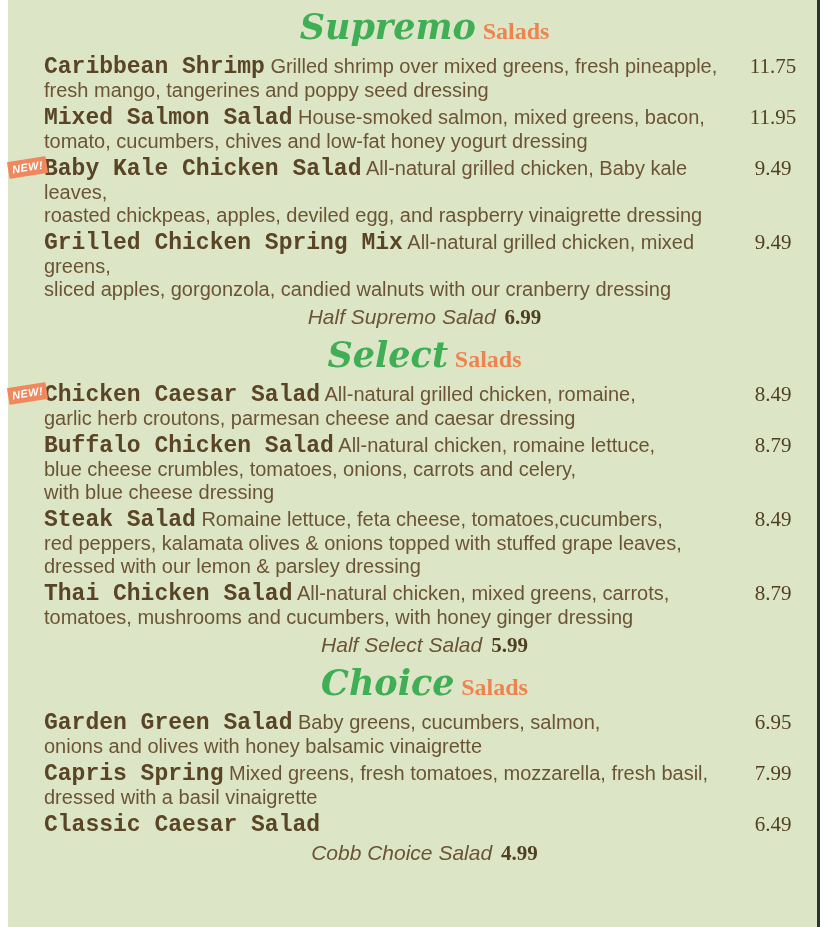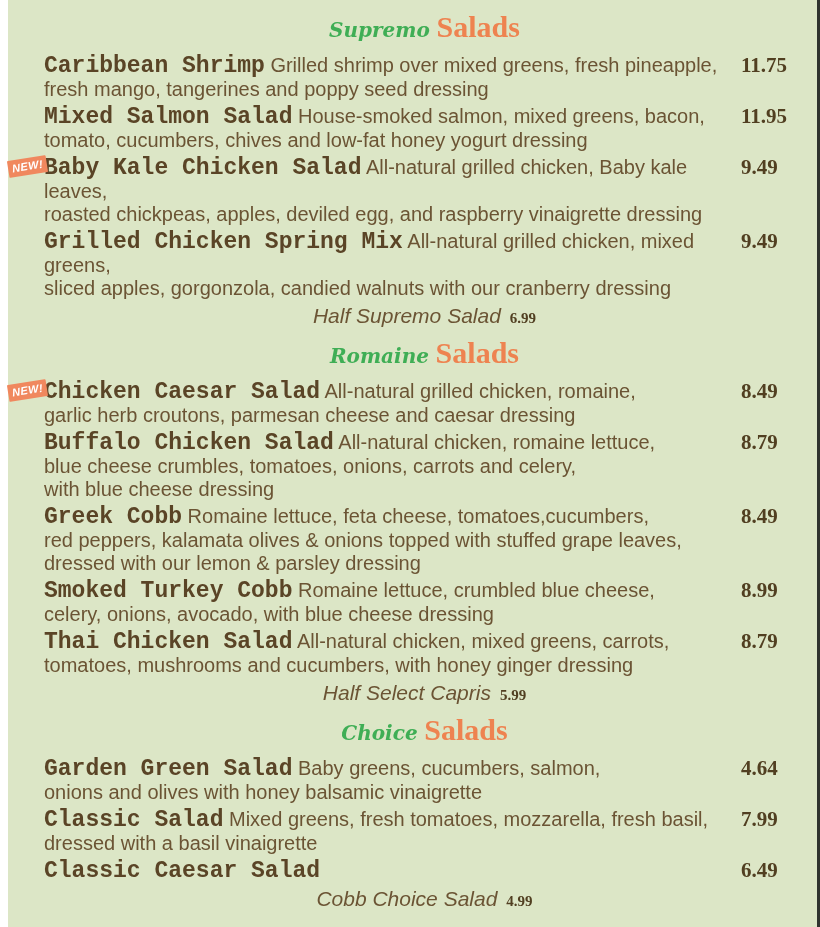--- a/index.html
+++ b/index.html
@@ -21,60 +21,60 @@
     border-right:3px solid var(--edge);
     padding:8px 12px 0 36px;
   }
   h2.section-header{
     text-align:center;margin:8px 0 7px;font-weight:bold;
     line-height:34px;
   }
   .menu section:first-child h2.section-header{margin-top:2px;}
   .script-word{
     font-family:"DejaVu Serif", serif;font-style:italic;font-weight:bold;
-    font-size:20px;color:var(--script);
+    font-size:35px;color:var(--script);
   }
   .title-word{
     font-family:"Liberation Serif", serif;font-weight:bold;
-    font-size:30px;color:var(--word);
+    font-size:24px;color:var(--word);
   }
   .item{
     position:relative;display:flex;align-items:flex-start;
     margin-bottom:4px;
   }
   .item .text{
     flex:1;margin:0;
     font-size:20px;line-height:23px;color:var(--desc);
   }
   .item-name{
     font-family:Liberation Mono, monospace;font-weight:bold;
     font-size:23px;color:var(--name);
   }
   .item-desc{white-space:pre-line;}
   .item-price{
-    flex:none;width:64px;text-align:left;
-    font-family:"Liberation Serif", serif;font-weight:bold;
+    flex:none;width:64px;text-align:center;
+    font-family:"Liberation Serif", serif;font-weight:normal;
     font-size:21px;line-height:23px;color:var(--price);
   }
   .new-badge{
     position:absolute;left:-36px;top:2px;
     transform:rotate(-9deg);
     background:var(--badge-bg);color:var(--badge-fg);
     font-style:italic;font-weight:bold;font-size:11px;line-height:11px;
     padding:3px 4px;border-radius:1px;letter-spacing:0.5px;
   }
   .half-line{
     text-align:center;margin:3px 0 7px;
   }
   .half-label{
     font-style:italic;font-size:21px;color:var(--desc);
   }
   .half-price{
     font-family:"Liberation Serif", serif;font-weight:bold;
-    font-size:15px;color:var(--price);margin-left:9px;margin-top:16px;
+    font-size:21px;color:var(--price);margin-left:9px;margin-top:16px;
   }
 </style>
 </head>
 <body>
 
 <div class="menu">
   <section>
     <h2 class="section-header">
       <span class="script-word">Supremo</span>
       <span class="title-word">Salads</span>
@@ -121,21 +121,21 @@
     <span class="item-price">9.49</span>
   </div>
 </div>
     <div class="half-line">
       <span class="half-label">Half Supremo Salad</span><span class="half-price">6.99</span>
     </div>
   </section>
 
   <section>
     <h2 class="section-header">
-      <span class="script-word">Romaine</span>
+      <span class="script-word">Select</span>
       <span class="title-word">Salads</span>
     </h2>
     <div>
   <div class="item">
     <span class="new-badge">NEW!</span>
     <p class="text">
       <span class="item-name">Chicken Caesar Salad</span>
       <span class="item-desc">All-natural grilled chicken, romaine,
 garlic herb croutons, parmesan cheese and caesar dressing</span>
     </p>
@@ -149,73 +149,64 @@
       <span class="item-desc">All-natural chicken, romaine lettuce,
 blue cheese crumbles, tomatoes, onions, carrots and celery,
 with blue cheese dressing</span>
     </p>
     <span class="item-price">8.79</span>
   </div>
 
   <div class="item">
 
     <p class="text">
-      <span class="item-name">Greek Cobb</span>
+      <span class="item-name">Steak Salad</span>
       <span class="item-desc">Romaine lettuce, feta cheese, tomatoes,cucumbers,
 red peppers, kalamata olives &amp; onions topped with stuffed grape leaves,
 dressed with our lemon &amp; parsley dressing</span>
     </p>
     <span class="item-price">8.49</span>
   </div>
 
-  <div class="item">
-
-    <p class="text">
-      <span class="item-name">Smoked Turkey Cobb</span>
-      <span class="item-desc">Romaine lettuce, crumbled blue cheese,
-celery, onions, avocado, with blue cheese dressing</span>
-    </p>
-    <span class="item-price">8.99</span>
-  </div>
 
   <div class="item">
 
     <p class="text">
       <span class="item-name">Thai Chicken Salad</span>
       <span class="item-desc">All-natural chicken, mixed greens, carrots,
 tomatoes, mushrooms and cucumbers, with honey ginger dressing</span>
     </p>
     <span class="item-price">8.79</span>
   </div>
 </div>
     <div class="half-line">
-      <span class="half-label">Half Select Capris</span><span class="half-price">5.99</span>
+      <span class="half-label">Half Select Salad</span><span class="half-price">5.99</span>
     </div>
   </section>
 
   <section>
     <h2 class="section-header">
       <span class="script-word">Choice</span>
       <span class="title-word">Salads</span>
     </h2>
     <div>
   <div class="item">
 
     <p class="text">
       <span class="item-name">Garden Green Salad</span>
       <span class="item-desc">Baby greens, cucumbers, salmon,
 onions and olives with honey balsamic vinaigrette</span>
     </p>
-    <span class="item-price">4.64</span>
-  </div>
-
-  <div class="item">
-
-    <p class="text">
-      <span class="item-name">Classic Salad</span>
+    <span class="item-price">6.95</span>
+  </div>
+
+  <div class="item">
+
+    <p class="text">
+      <span class="item-name">Capris Spring</span>
       <span class="item-desc">Mixed greens, fresh tomatoes, mozzarella, fresh basil,
 dressed with a basil vinaigrette</span>
     </p>
     <span class="item-price">7.99</span>
   </div>
 
   <div class="item">
 
     <p class="text">
       <span class="item-name">Classic Caesar Salad</span>

